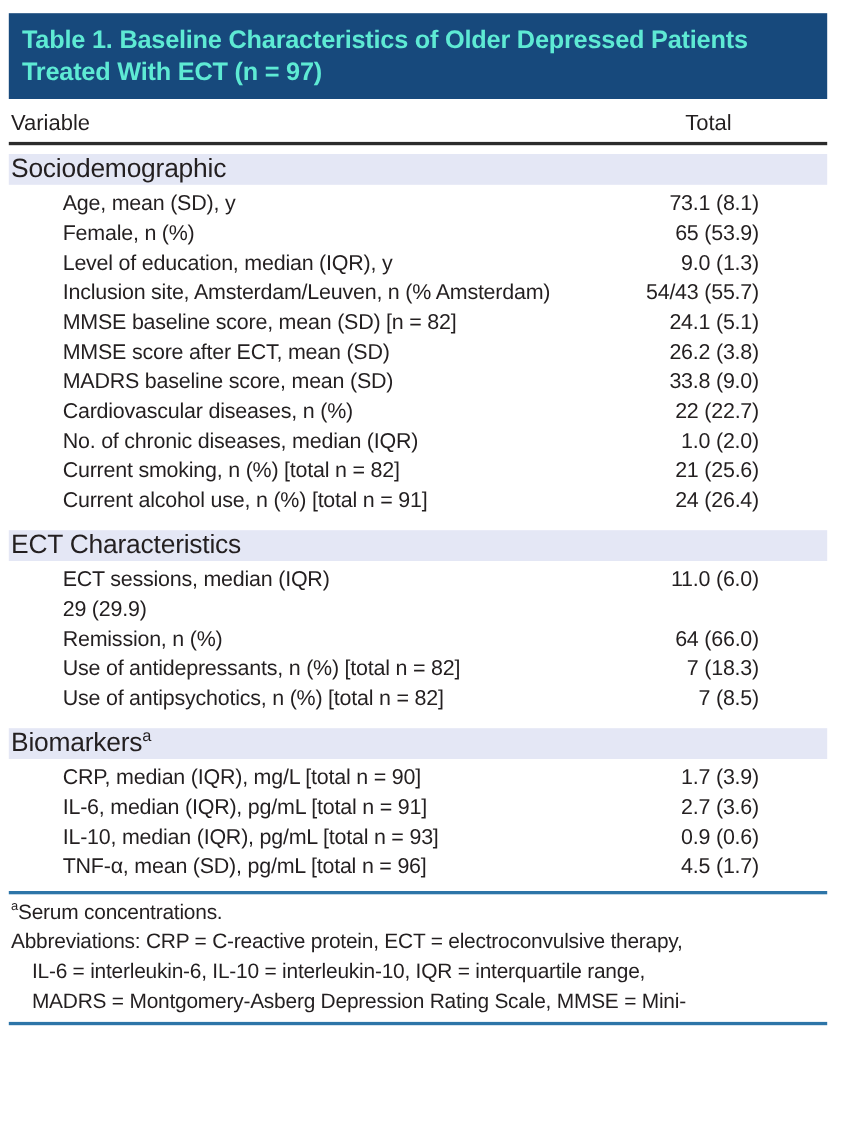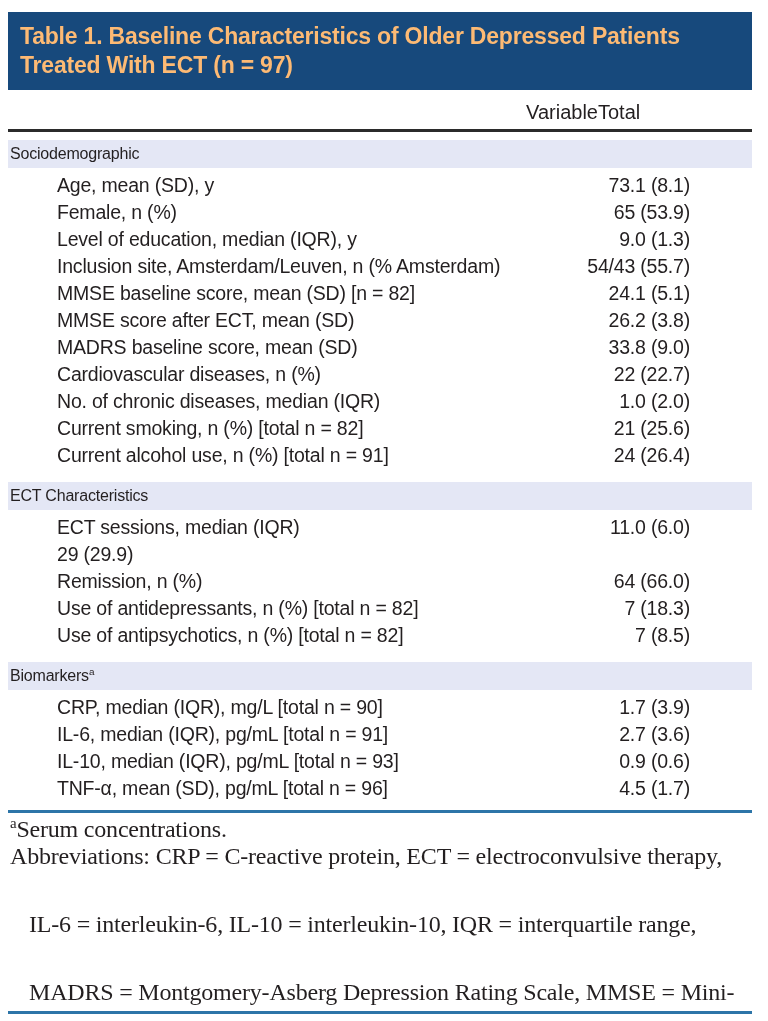--- a/index.html
+++ b/index.html
@@ -14,42 +14,42 @@
     background: #ffffff;
     font-family: "Liberation Sans", sans-serif;
     color: var(--ink);
     overflow: hidden;
   }
   .table-wrap { margin: 12px 8px 0 8px; width: 744px; }
 
   .title-bar {
     box-sizing: border-box;
     background: var(--navy);
-    color: #fdba74;
+    color: #5eead4;
     font-weight: bold;
     font-size: 23px;
     line-height: 29px;
     padding: 10px 14px 10px 12px;
     letter-spacing: -0.2px;
   }
 
   .col-header {
     display: flex;
     align-items: flex-end;
     padding: 11px 62px 5px 2px;
     border-bottom: 3px solid #2b2b2b;
     font-size: 20px;
     line-height: 23px;
   }
-  .col-header .variable { flex: 1; text-align: right; }
-  .col-header .total { width: 92px; text-align: left; }
+  .col-header .variable { flex: 1; }
+  .col-header .total { width: 92px; text-align: center; }
 
   .section-band {
     background: var(--band);
-    font-size: 16px;
+    font-size: 24px;
     line-height: 28px;
     padding-left: 2px;
     margin: 13px 0 4px 0;
     letter-spacing: -0.2px;
   }
   .section-band.first { margin-top: 8px; }
 
   .data-row {
     display: flex;
     font-size: 19.5px;
@@ -57,27 +57,26 @@
     padding: 0 62px 0 2px;
     letter-spacing: -0.2px;
     margin-left: 47px;
   }
   .data-row .label { flex: 1; white-space: nowrap; }
   .data-row .value { white-space: nowrap; }
 
   .footnote-rule { border-top: 3px solid var(--blue); margin-top: 8px; }
   .footnotes {
     padding: 3px 2px 5px 2px;
-    font-size: 24px;
+    font-size: 19px;
     line-height: 27px;
     letter-spacing: -0.2px;
-    font-family: Liberation Serif, serif;
   }
   .fn-line { white-space: nowrap; }
-  .fn-indent { padding-left: 19px; margin-top: 41px; }
+  .fn-indent { padding-left: 19px; }
   .bottom-rule { border-top: 3px solid var(--blue); }
 
   sup { font-size: 0.62em; vertical-align: super; line-height: 0; }
 </style>
 </head>
 <body>
 
 <div class="table-wrap">
 
   <div class="title-bar">Table 1. Baseline Characteristics of Older Depressed Patients Treated With ECT (n = 97)</div>

